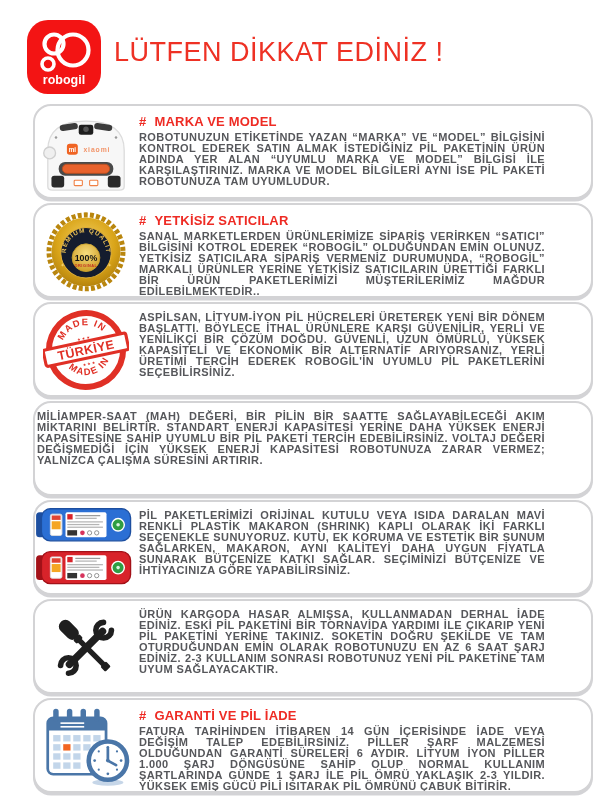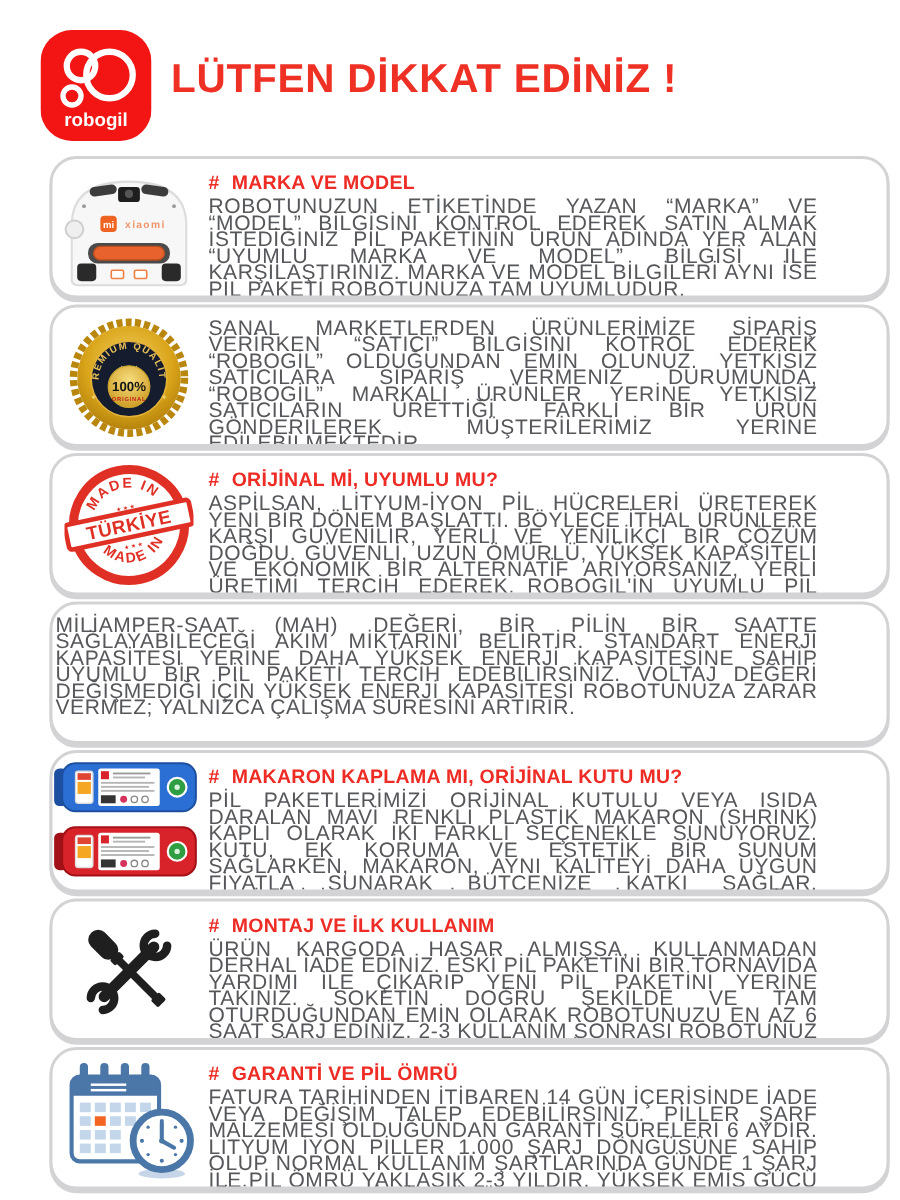--- a/index.html
+++ b/index.html
@@ -1,33 +1,33 @@
 <!DOCTYPE html>
 <html><head>
 <meta charset="utf-8">
 <style>
   html,body{margin:0;padding:0;background:#ffffff;}
   .page{position:relative;width:600px;height:800px;background:#ffffff;overflow:hidden;
         font-family:"Liberation Sans","DejaVu Sans",sans-serif;}
   
   .header{position:absolute;left:0;top:0;width:600px;height:104px;}
   .logo{position:absolute;left:27px;top:20px;width:78px;height:74px;}
-  .title{position:absolute;left:114px;top:37px;margin:0;font-size:27px;font-weight:700;
+  .title{position:absolute;left:114px;top:37px;margin:0;font-size:27px;font-weight:400;
          letter-spacing:.5px;color:#ee3124;white-space:nowrap;}
   
   .cards{position:absolute;left:33px;top:104px;width:560px;}
   .card{box-sizing:border-box;display:flex;align-items:stretch;width:560px;height:95px;
         margin-bottom:4px;background:#ffffff;border:2px solid #d3d3d5;border-radius:18px;
         box-shadow:0 2.5px 0 rgba(175,175,180,.55);overflow:hidden;}
   .icon-col{flex:0 0 102px;display:flex;align-items:center;justify-content:center;}
   .text-col{flex:1;padding:8px 46px 4px 2px;}
   .card h2{margin:0 0 3px 0;font-size:13px;font-weight:700;letter-spacing:.2px;
            color:#ee2b24;white-space:nowrap;}
   .card h2 .hash{margin-right:8px;}
-  .card p{margin:0;font-size:14px;font-weight:400;line-height:11px;letter-spacing:.4px;
+  .card p{margin:0;font-size:11px;font-weight:700;line-height:11px;letter-spacing:.4px;
           color:#56575b;text-align:justify;}
   svg text{font-family:"Liberation Sans","DejaVu Sans",sans-serif;}
 </style>
 </head>
 <body>
 
 <div class="page">
 
   <div class="header">
     <div class="logo">
@@ -93,21 +93,22 @@
           <text font-size="7.5" font-weight="700" fill="#ecc257" letter-spacing="1.2"><textPath href="#arcTop" startOffset="50%" text-anchor="middle">PREMIUM QUALITY</textPath></text>
           <text x="50" y="45" font-size="5" fill="#ffffff" text-anchor="middle">★ ★ ★</text>
           <circle cx="50" cy="58" r="16.5" fill="url(#goldB)" stroke="#caa52e" stroke-width="1"></circle>
           <text x="50" y="61.5" font-size="10.5" font-weight="700" fill="#141414" text-anchor="middle">100%</text>
           <text x="50" y="69.5" font-size="4.6" font-weight="700" fill="#c32a22" text-anchor="middle" letter-spacing=".6">ORIGINAL</text>
           <text x="22" y="69" font-size="6.5" fill="#f2cf6b" text-anchor="middle">✦</text>
           <text x="78" y="69" font-size="6.5" fill="#f2cf6b" text-anchor="middle">✦</text>
         </svg>
       </div>
       <div class="text-col">
-        <p>SANAL MARKETLERDEN ÜRÜNLERİMİZE SİPARİŞ VERİRKEN “SATICI” BİLGİSİNİ KOTROL EDEREK “ROBOGİL” OLDUĞUNDAN EMİN OLUNUZ. YETKİSİZ SATICILARA SİPARİŞ VERMENİZ DURUMUNDA, “ROBOGİL” MARKALI ÜRÜNLER YERİNE YETKİSİZ SATICILARIN ÜRETTİĞİ FARKLI BİR ÜRÜN GÖNDERİLEREK MÜŞTERİLERİMİZ YERİNE EDİLEBİLMEKTEDİR..</p>
+        <h2><span class="hash">#</span><span>YETKİSİZ SATICILAR</span></h2>
+        <p>SANAL MARKETLERDEN ÜRÜNLERİMİZE SİPARİŞ VERİRKEN “SATICI” BİLGİSİNİ KOTROL EDEREK “ROBOGİL” OLDUĞUNDAN EMİN OLUNUZ. YETKİSİZ SATICILARA SİPARİŞ VERMENİZ DURUMUNDA, “ROBOGİL” MARKALI ÜRÜNLER YERİNE YETKİSİZ SATICILARIN ÜRETTİĞİ FARKLI BİR ÜRÜN PAKETLERİMİZİ MÜŞTERİLERİMİZ MAĞDUR EDİLEBİLMEKTEDİR..</p>
       </div>
     </section>
 
     <section class="card">
       <div class="icon-col">
         <svg width="86" height="86" viewBox="0 0 100 100">
           <defs>
             <path id="stampTop" d="M50,50 m-29,0 a29,29 0 1,1 58,0" fill="none"></path>
             <path id="stampBot" d="M50,50 m-29,0 a29,29 0 1,0 58,0" fill="none"></path>
           </defs>
@@ -116,21 +117,20 @@
             <text font-size="11" font-weight="700" fill="#e03026" letter-spacing="1.5"><textPath href="#stampTop" startOffset="50%" text-anchor="middle">MADE IN</textPath></text>
             <text x="50" y="38" font-size="4.6" fill="#e03026" text-anchor="middle">★ ★ ★</text>
             <rect x="1" y="40" width="98" height="19.5" rx="2.5" fill="#ffffff" stroke="#e03026" stroke-width="3.6"></rect>
             <text x="50" y="55" font-size="14.5" font-weight="700" fill="#e03026" text-anchor="middle" letter-spacing=".5">TÜRKİYE</text>
             <text x="50" y="68" font-size="4.6" fill="#e03026" text-anchor="middle">★ ★ ★</text>
             <text font-size="11" font-weight="700" fill="#e03026" letter-spacing="1.5"><textPath href="#stampBot" startOffset="50%" text-anchor="middle">MADE IN</textPath></text>
           </g>
         </svg>
       </div>
       <div class="text-col">
-        <h2><span class="hash">#</span><span>ORİJİNAL Mİ, UYUMLU MU?</span></h2>
         <p>ASPİLSAN, LİTYUM-İYON PİL HÜCRELERİ ÜRETEREK YENİ BİR DÖNEM BAŞLATTI. BÖYLECE İTHAL ÜRÜNLERE KARŞI GÜVENİLİR, YERLİ VE YENİLİKÇİ BİR ÇÖZÜM DOĞDU. GÜVENLİ, UZUN ÖMÜRLÜ, YÜKSEK KAPASİTELİ VE EKONOMİK BİR ALTERNATİF ARIYORSANIZ, YERLİ ÜRETİMİ TERCİH EDEREK ROBOGİL'İN UYUMLU PİL PAKETLERİNİ SEÇEBİLİRSİNİZ.</p>
       </div>
     </section>
 
     <section class="card">
       <div class="text-col">
         <p>MİLİAMPER-SAAT (MAH) DEĞERİ, BİR PİLİN BİR SAATTE SAĞLAYABİLECEĞİ AKIM MİKTARINI BELİRTİR. STANDART ENERJİ KAPASİTESİ YERİNE DAHA YÜKSEK ENERJİ KAPASİTESİNE SAHİP UYUMLU BİR PİL PAKETİ TERCİH EDEBİLİRSİNİZ. VOLTAJ DEĞERİ DEĞİŞMEDİĞİ İÇİN YÜKSEK ENERJİ KAPASİTESİ ROBOTUNUZA ZARAR VERMEZ; YALNIZCA ÇALIŞMA SÜRESİNİ ARTIRIR.</p>
       </div>
     </section>
 
@@ -173,21 +173,20 @@
             <rect x="35" y="74" width="11" height="6" fill="#333333"></rect>
             <circle cx="52" cy="77" r="2.6" fill="#c03" opacity=".8"></circle>
             <circle cx="60" cy="77" r="2.4" fill="none" stroke="#888" stroke-width="1"></circle>
             <circle cx="68" cy="77" r="2.4" fill="none" stroke="#888" stroke-width="1"></circle>
             <circle cx="92" cy="68" r="7" fill="#2f9e43" stroke="#ffffff" stroke-width="1.6"></circle>
             <circle cx="92" cy="68" r="2" fill="#d9f2df"></circle>
           </g>
         </svg>
       </div>
       <div class="text-col">
-        <h2><span class="hash">#</span><span>MAKARON KAPLAMA MI, ORİJİNAL KUTU MU?</span></h2>
         <p>PİL PAKETLERİMİZİ ORİJİNAL KUTULU VEYA ISIDA DARALAN MAVİ RENKLİ PLASTİK MAKARON (SHRINK) KAPLI OLARAK İKİ FARKLI SEÇENEKLE SUNUYORUZ. KUTU, EK KORUMA VE ESTETİK BİR SUNUM SAĞLARKEN, MAKARON, AYNI KALİTEYİ DAHA UYGUN FİYATLA SUNARAK BÜTÇENİZE KATKI SAĞLAR. SEÇİMİNİZİ BÜTÇENİZE VE İHTİYACINIZA GÖRE YAPABİLİRSİNİZ.</p>
       </div>
     </section>
 
     <section class="card">
       <div class="icon-col">
         <svg width="78" height="78" viewBox="0 0 90 90">
           <g transform="translate(45,46) rotate(45)" stroke="#1f1f1f" fill="none" stroke-linecap="round">
             <path d="M-6.5,-35 A9,9 0 1,0 6.5,-35" stroke-width="6.5"></path>
             <line x1="0" y1="-27" x2="0" y2="27" stroke-width="8.5"></line>
@@ -195,21 +194,20 @@
           </g>
           <g transform="translate(45,45) rotate(-45)" fill="#1f1f1f">
             <rect x="-7.5" y="-41" width="15" height="26" rx="7"></rect>
             <rect x="-5" y="-16" width="10" height="6" rx="1.5"></rect>
             <rect x="-3" y="-12" width="6" height="42"></rect>
             <rect x="-4.5" y="28" width="9" height="8" rx="1.5"></rect>
           </g>
         </svg>
       </div>
       <div class="text-col">
-        <h2><span class="hash">#</span><span>MONTAJ VE İLK KULLANIM</span></h2>
         <p>ÜRÜN KARGODA HASAR ALMIŞSA, KULLANMADAN DERHAL İADE EDİNİZ. ESKİ PİL PAKETİNİ BİR TORNAVİDA YARDIMI İLE ÇIKARIP YENİ PİL PAKETİNİ YERİNE TAKINIZ. SOKETİN DOĞRU ŞEKİLDE VE TAM OTURDUĞUNDAN EMİN OLARAK ROBOTUNUZU EN AZ 6 SAAT ŞARJ EDİNİZ. 2-3 KULLANIM SONRASI ROBOTUNUZ YENİ PİL PAKETİNE TAM UYUM SAĞLAYACAKTIR.</p>
       </div>
     </section>
 
     <section class="card">
       <div class="icon-col">
         <svg width="92" height="82" viewBox="0 0 100 90">
           <ellipse cx="74" cy="85" rx="17" ry="3.5" fill="#c6d6e8"></ellipse>
           <rect x="8" y="14" width="64" height="62" rx="6" fill="#ffffff" stroke="#4a76a8" stroke-width="3"></rect>
           <path d="M8,20 Q8,14 14,14 L66,14 Q72,14 72,20 L72,28 L8,28 Z" fill="#4a76a8"></path>
@@ -247,19 +245,19 @@
               <circle cx="84" cy="51" r="1.2"></circle>
             <circle cx="64" cy="71" r="1.2"></circle>
               <circle cx="84" cy="71" r="1.2"></circle>
           </g>
           <line x1="74" y1="61" x2="74" y2="48" stroke="#4a76a8" stroke-width="3" stroke-linecap="round"></line>
           <line x1="74" y1="61" x2="83" y2="66" stroke="#4a76a8" stroke-width="3" stroke-linecap="round"></line>
           <circle cx="74" cy="61" r="2" fill="#4a76a8"></circle>
         </svg>
       </div>
       <div class="text-col">
-        <h2><span class="hash">#</span><span>GARANTİ VE PİL ÖMRÜ</span></h2>
+        <h2><span class="hash">#</span><span>GARANTİ VE PİL İADE</span></h2>
         <p>FATURA TARİHİNDEN İTİBAREN 14 GÜN İÇERİSİNDE İADE VEYA DEĞİŞİM TALEP EDEBİLİRSİNİZ. PİLLER ŞARF MALZEMESİ OLDUĞUNDAN GARANTİ SÜRELERİ 6 AYDIR. LİTYUM İYON PİLLER 1.000 ŞARJ DÖNGÜSÜNE SAHİP OLUP NORMAL KULLANIM ŞARTLARINDA GÜNDE 1 ŞARJ İLE PİL ÖMRÜ YAKLAŞIK 2-3 YILDIR. YÜKSEK EMİŞ GÜCÜ PİLİ ISITARAK PİL ÖMRÜNÜ ÇABUK BİTİRİR.</p>
       </div>
     </section>
 
   </div>
 </div>
 
 </body></html>

